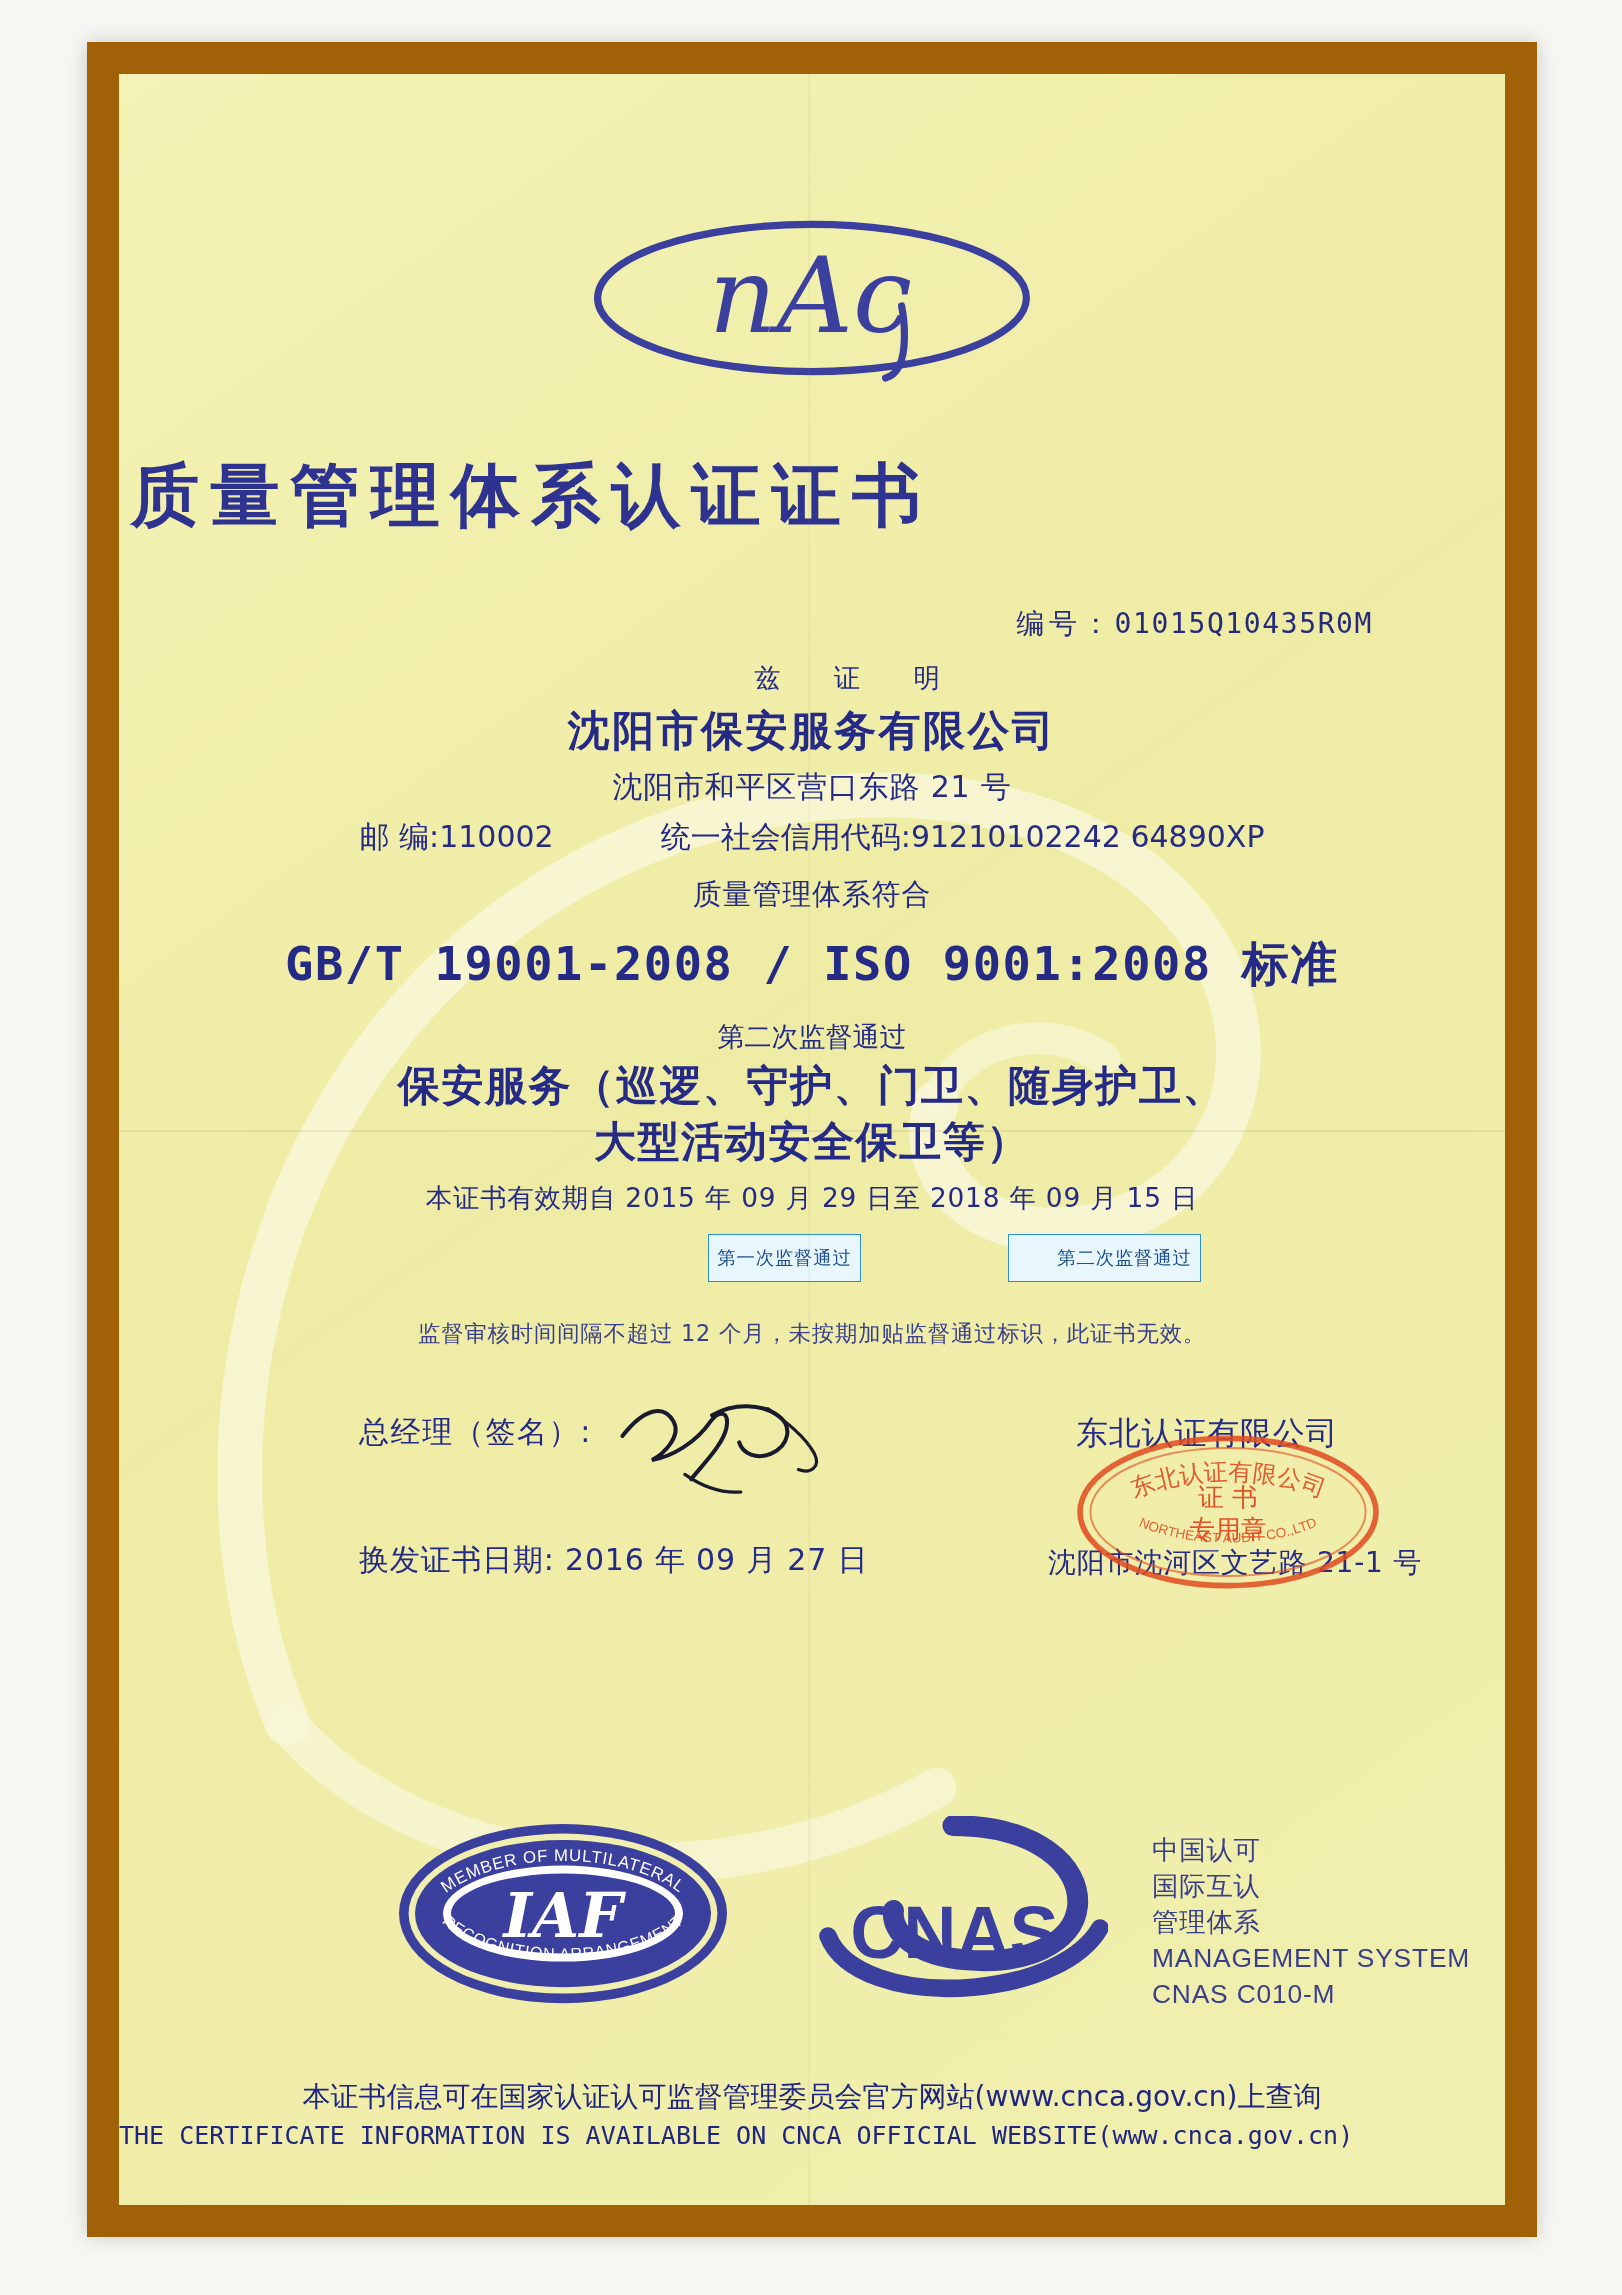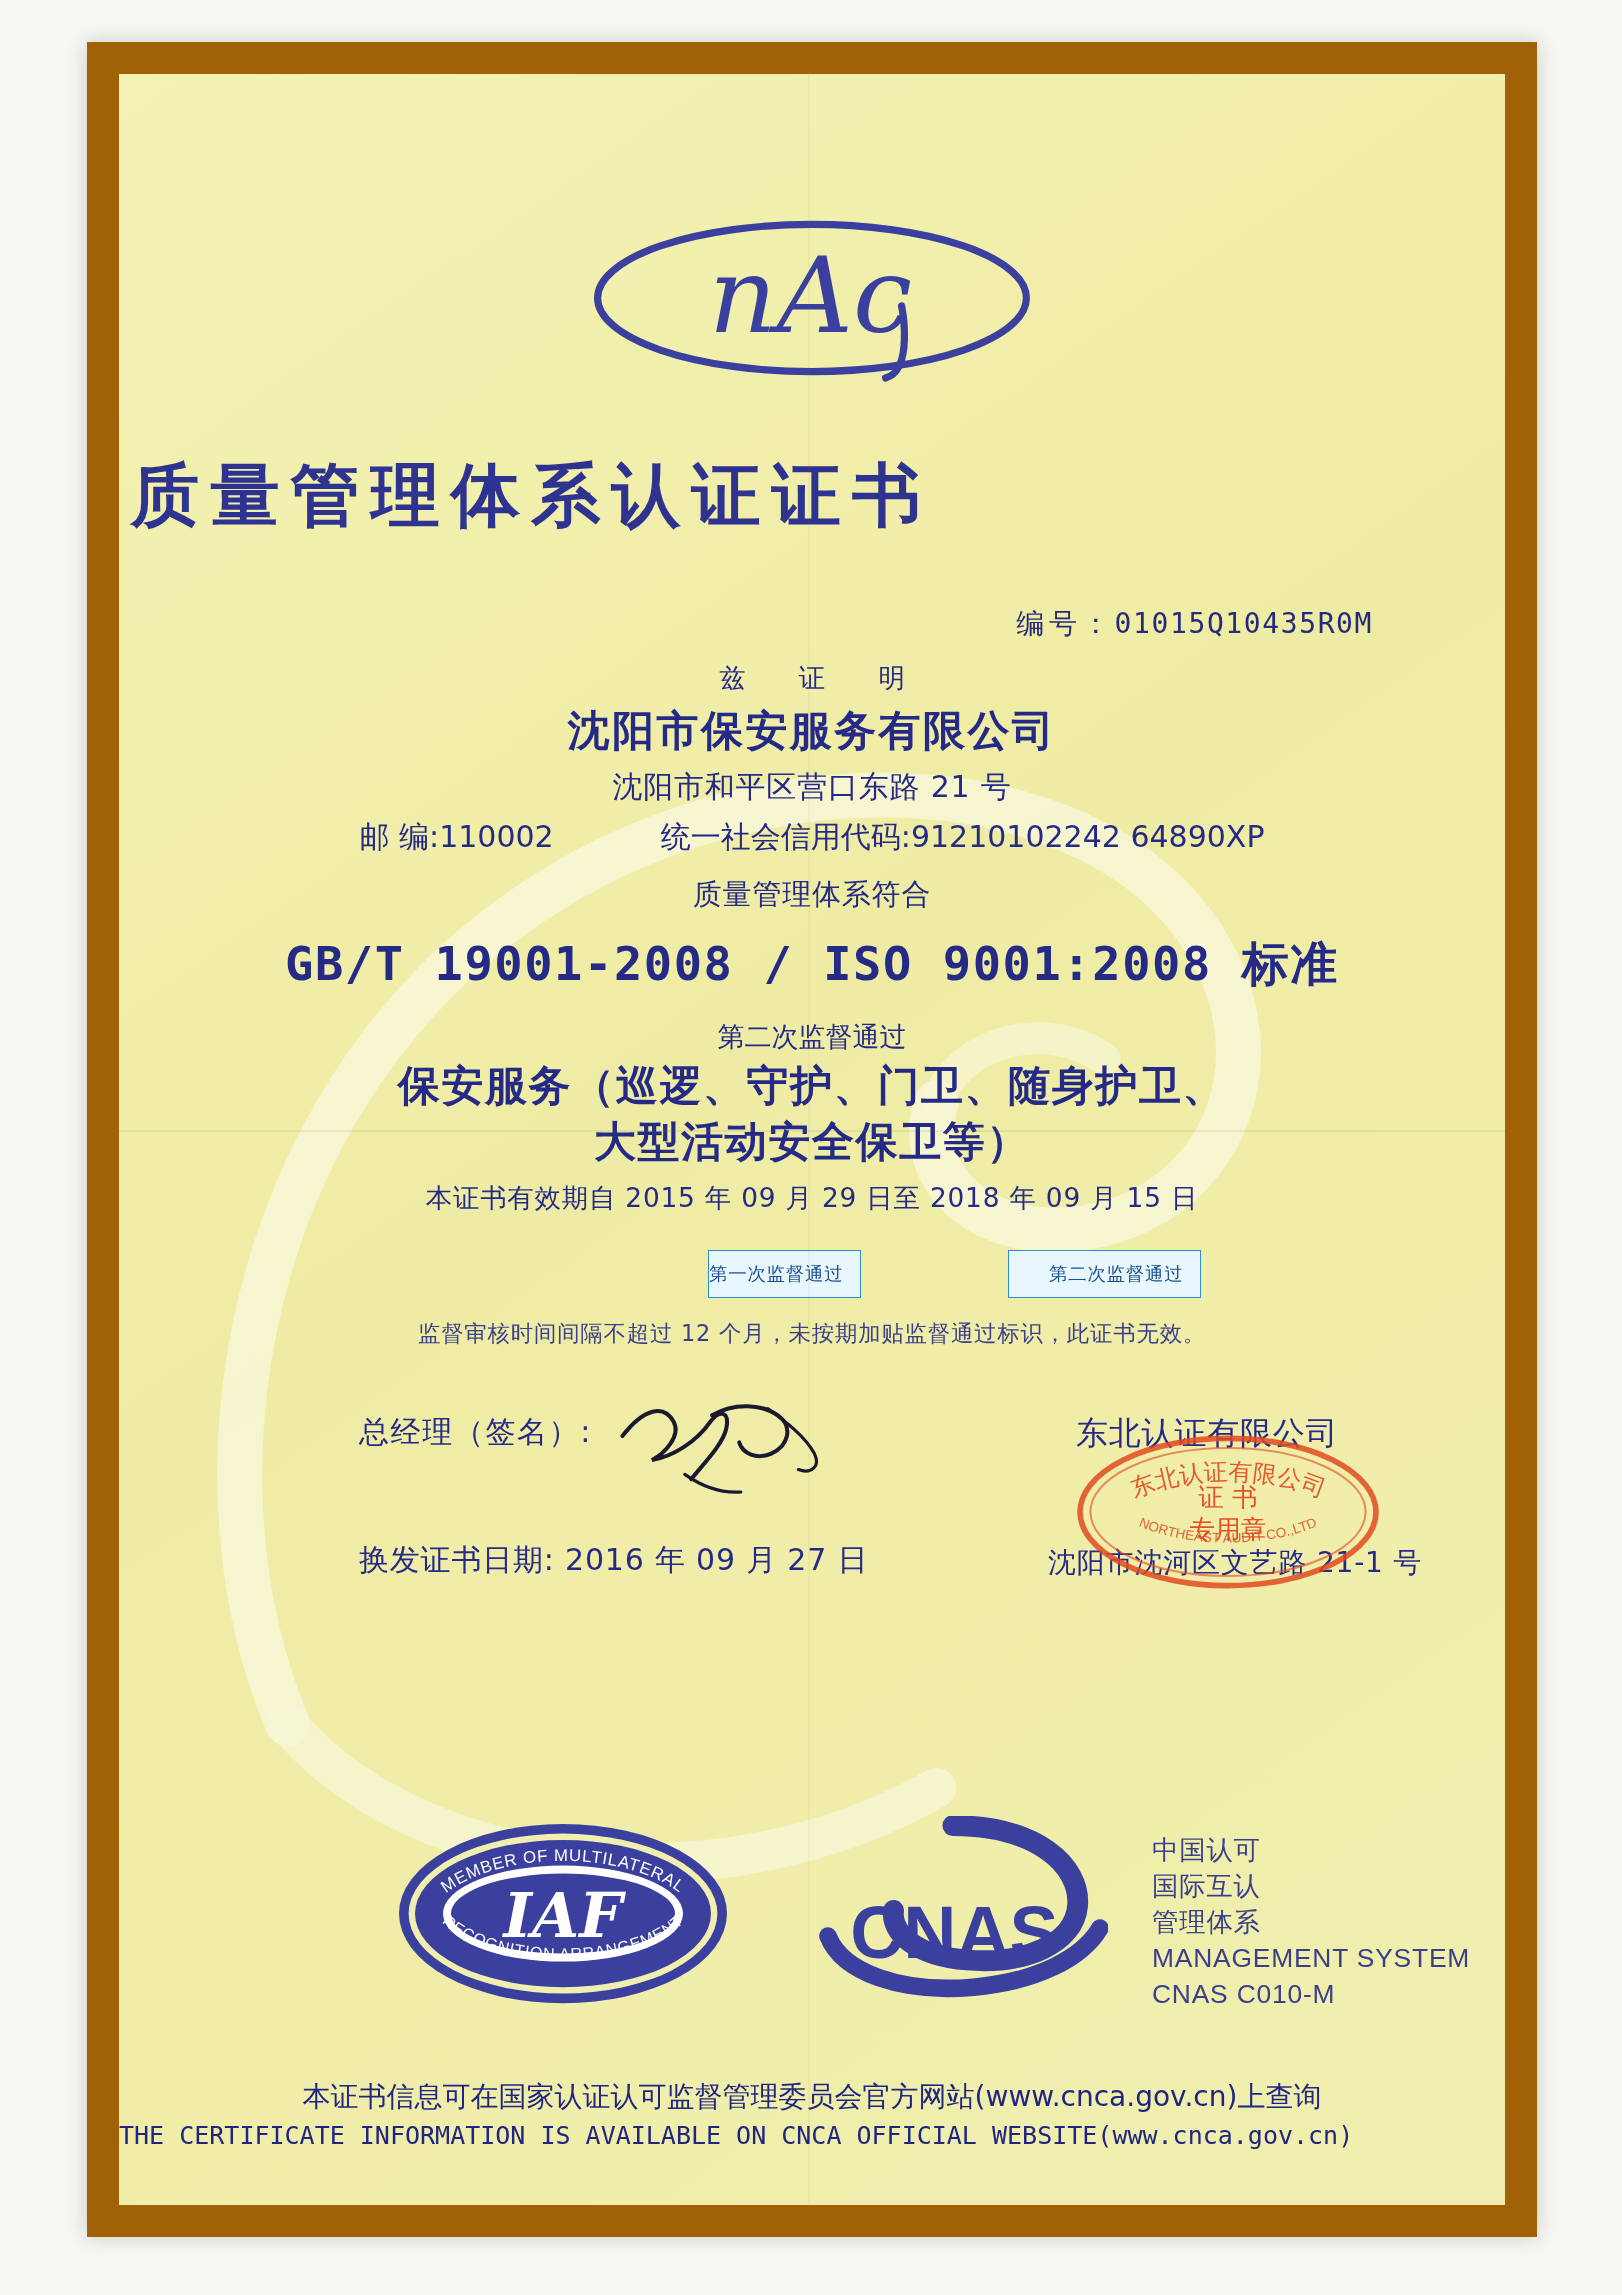--- a/index.html
+++ b/index.html
@@ -92,21 +92,21 @@
   }
 
   .ctr {
     position: absolute;
     left: 0;
     width: 100%;
     text-align: center;
     color: #242a86;
   }
 
-  #hereby { top: 587px; font-size: 26.4px; letter-spacing: 22.4px; text-indent: 22.4px; }
+  #hereby { top: 587px; font-size: 26.4px; letter-spacing: 22.4px; text-indent: 22.4px; padding-left: 35px; }
   #company { top: 629px; font-size: 42px; font-weight: bold; letter-spacing: 2.4px; }
   #address { top: 693px; font-size: 30px; letter-spacing: 0.8px; }
 
   #postal-row {
     position: absolute;
     top: 743px;
     left: 0;
     width: 100%;
     text-align: center;
     font-size: 30px;
@@ -136,23 +136,22 @@
   .surv-box {
     position: absolute;
     top: 1160px;
     width: 151px;
     height: 46px;
     border: 1.6px solid #2b8fd6;
     background: #e8f6fd;
     color: #1c4f8f;
     font-size: 18.4px;
     line-height: 46px;
-    text-align: left;
-    letter-spacing: 0.8px;
-    margin-top: 16px;
+    text-align: center;
+    letter-spacing: 0.8px;
   }
   #surv-1 { left: 589px; }
   #surv-2 { left: 889px; padding-left: 40px; }
 
   #surv-note { top: 1244px; font-size: 22.4px; color: #3a3f8c; letter-spacing: 0.8px; }
 
   
   #gm-label {
     position: absolute;
     left: 240px;

